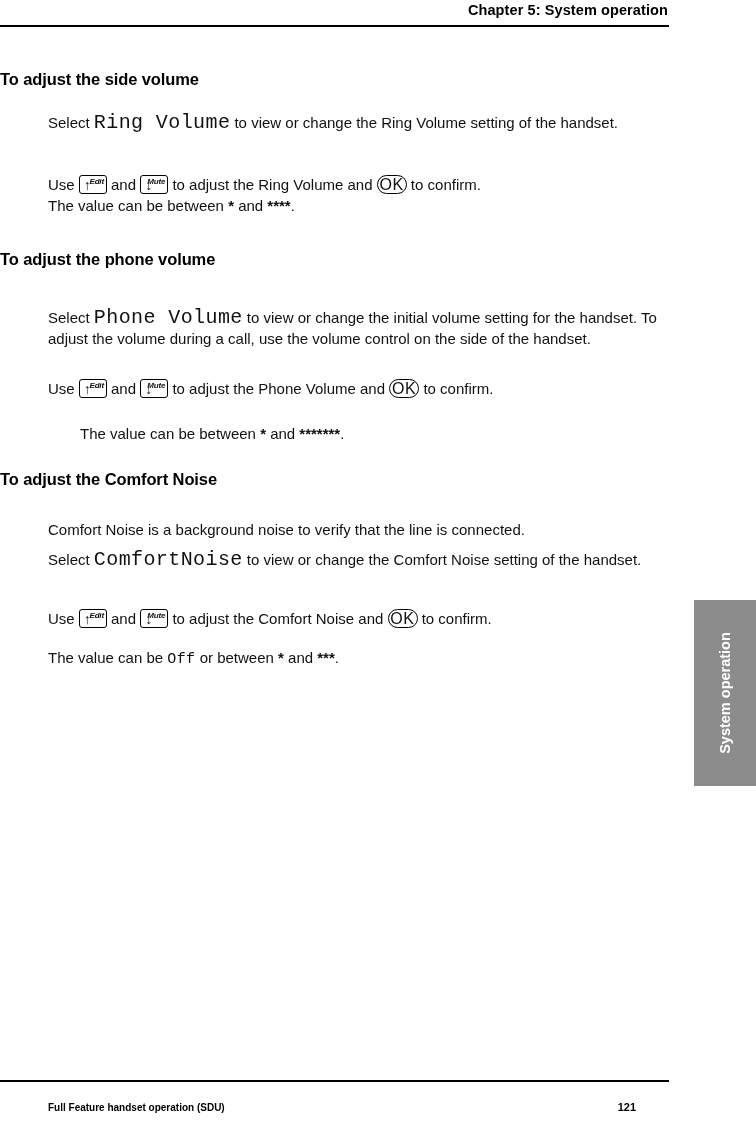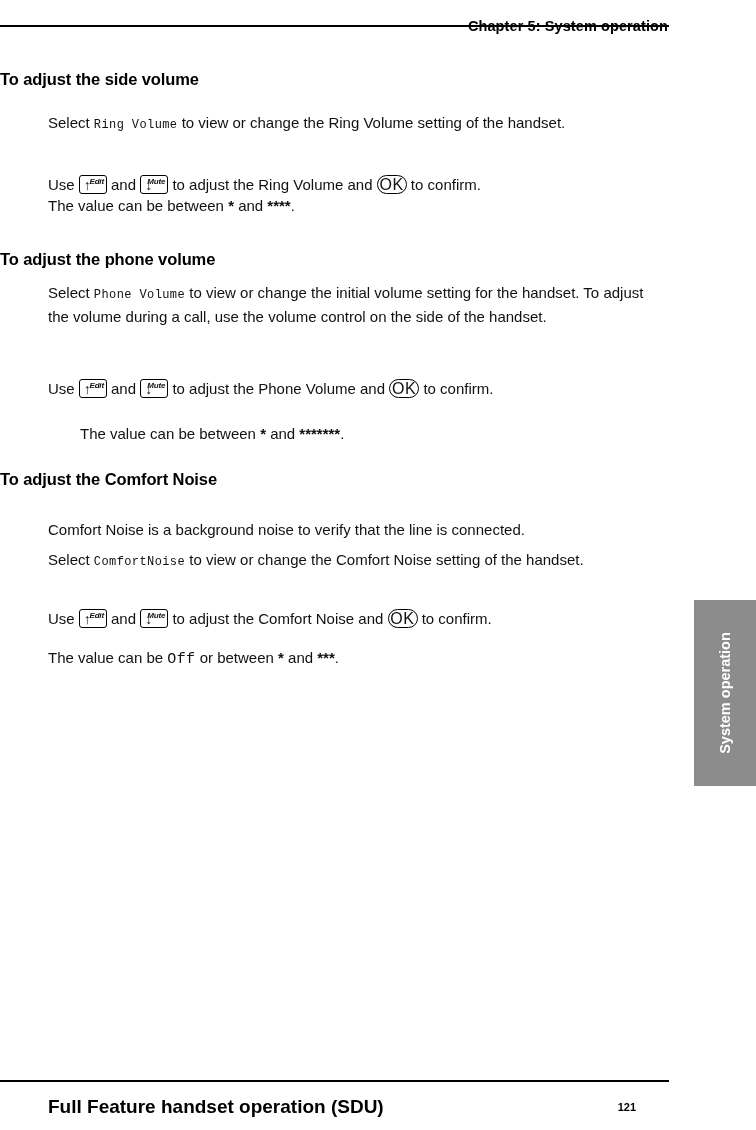--- a/index.html
+++ b/index.html
@@ -28,40 +28,40 @@
     position: absolute;
     left: 0;
     top: 25px;
     width: 669px;
     height: 2px;
     background: #000000;
   }
   .header-text {
     position: absolute;
     right: 88px;
-    top: 18px;
+    top: 2px;
     font-size: 14.5px;
     font-weight: bold;
     letter-spacing: 0.1px;
     white-space: nowrap;
   }
 
   .footer-rule {
     position: absolute;
     left: 0;
     top: 1080px;
     width: 669px;
     height: 2px;
     background: #000000;
   }
   .footer-text {
     position: absolute;
     left: 48px;
     top: 1107px;
-    font-size: 19px;
+    font-size: 10px;
     font-weight: bold;
     transform: translateY(-50%);
     white-space: nowrap;
   }
   .footer-page {
     position: absolute;
     left: 636px;
     top: 1107px;
     transform: translate(-100%, -50%);
     font-size: 11px;
@@ -110,21 +110,21 @@
     position: absolute;
     margin: 0;
     font-size: 15px;
     line-height: 21px;
     color: #111111;
   }
   p.para.indent { left: 48px; }
 
   .mono {
     font-family: "Liberation Mono", "DejaVu Sans Mono", monospace;
-    font-size: 12px;
+    font-size: 20px;
     letter-spacing: 0.4px;
   }
   .bold { font-weight: bold; }
 
   
   .key {
     display: inline-block;
     position: relative;
     vertical-align: -4px;
     box-sizing: border-box;
@@ -180,21 +180,21 @@
   <div class="sidetab">
     <div class="sidetab-label">System operation</div>
   </div>
 
   <div class="content" id="content">
       <h2 class="sec" style="left: 0px; top: 70px;">To adjust the side volume</h2>
       <p class="para indent" style="top: 112px; width: 620px;"><span>Select </span><span class="mono">Ring Volume</span><span> to view or change the Ring Volume setting of the handset.</span></p>
       <p class="para indent" style="top: 174px; width: 620px;"><span>Use </span><span class="key key-arrow"><span class="arrow">↑</span><span class="sup">Edit</span></span><span> and </span><span class="key key-arrow"><span class="arrow">↓</span><span class="sup">Mute</span></span><span> to adjust the Ring Volume and </span><span class="key key-ok"><span class="ok">OK</span></span><span> to confirm.</span></p>
       <p class="para indent" style="top: 195px; width: 620px;"><span>The value can be between </span><span class="bold">*</span><span> and </span><span class="bold">****</span><span>.</span></p>
       <h2 class="sec" style="left: 0px; top: 250px;">To adjust the phone volume</h2>
-      <p class="para indent" style="top: 282px; width: 620px;"><span>Select </span><span class="mono">Phone Volume</span><span> to view or change the initial volume setting for the handset. To adjust the volume during a call, use the volume control on the side of the handset.</span></p>
+      <p class="para indent" style="top: 307px; width: 620px;"><span>Select </span><span class="mono">Phone Volume</span><span> to view or change the initial volume setting for the handset. To adjust the volume during a call, use the volume control on the side of the handset.</span></p>
       <p class="para indent" style="top: 378px; width: 620px;"><span>Use </span><span class="key key-arrow"><span class="arrow">↑</span><span class="sup">Edit</span></span><span> and </span><span class="key key-arrow"><span class="arrow">↓</span><span class="sup">Mute</span></span><span>  to adjust the Phone Volume and </span><span class="key key-ok"><span class="ok">OK</span></span><span> to confirm.</span></p>
       <p class="para indent" style="top: 423px; width: 620px; margin-left: 32px;"><span>The value can be between </span><span class="bold">*</span><span> and </span><span class="bold">*******</span><span>.</span></p>
       <h2 class="sec" style="left: 0px; top: 470px; text-align: center;">To adjust the Comfort Noise</h2>
       <p class="para indent" style="top: 519px; width: 620px;"><span>Comfort Noise is a background noise to verify that the line is connected.</span></p>
       <p class="para indent" style="top: 549px; width: 620px;"><span>Select </span><span class="mono">ComfortNoise</span><span> to view or change the Comfort Noise setting of the handset.</span></p>
       <p class="para indent" style="top: 608px; width: 620px;"><span>Use </span><span class="key key-arrow"><span class="arrow">↑</span><span class="sup">Edit</span></span><span> and </span><span class="key key-arrow"><span class="arrow">↓</span><span class="sup">Mute</span></span><span> to adjust the Comfort Noise and </span><span class="key key-ok"><span class="ok">OK</span></span><span> to confirm.</span></p>
       <p class="para indent" style="top: 647px; width: 620px;"><span>The value can be </span><span class="mono" style="font-size: 15px;">Off</span><span> or between </span><span class="bold">*</span><span> and </span><span class="bold">***</span><span>.</span></p>
     </div>
 
   <div class="footer-rule"></div>

